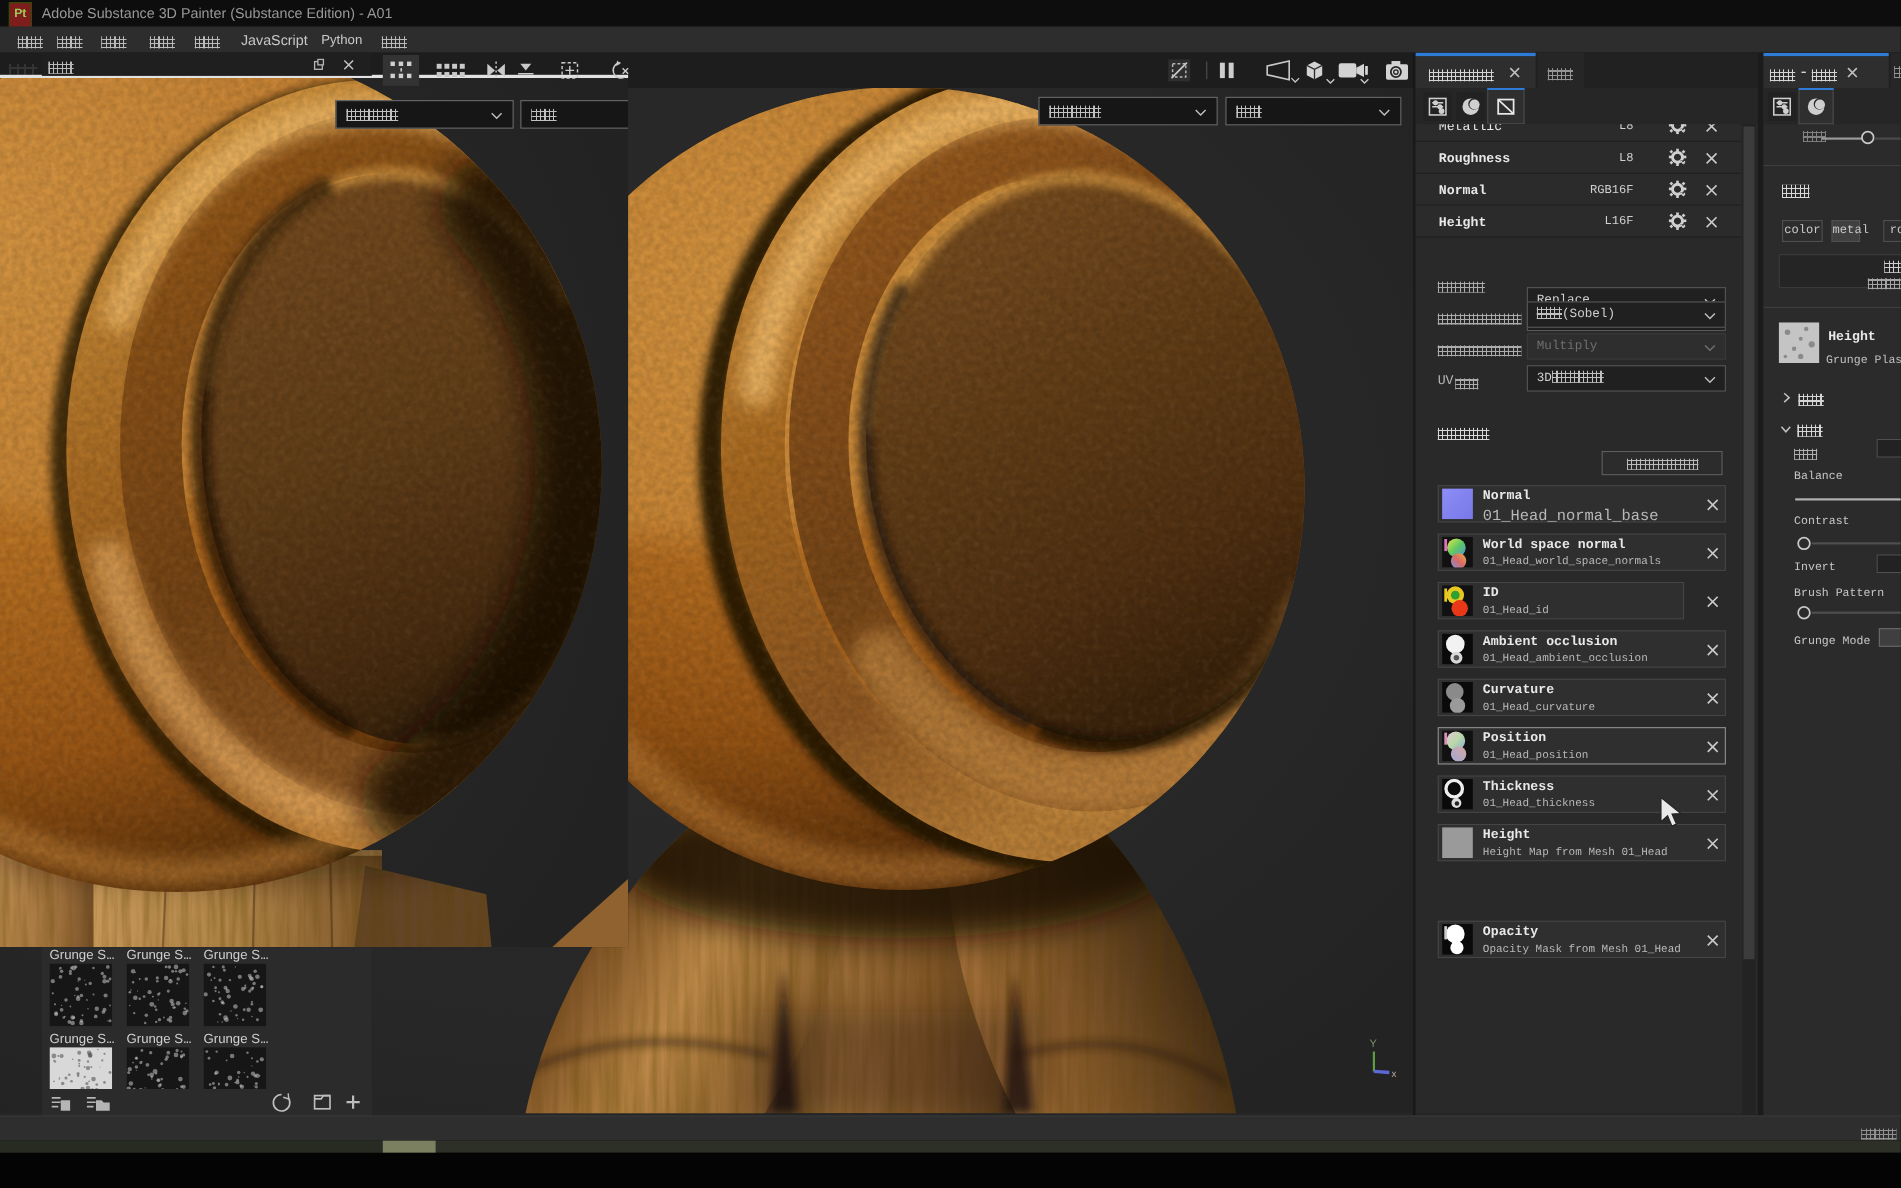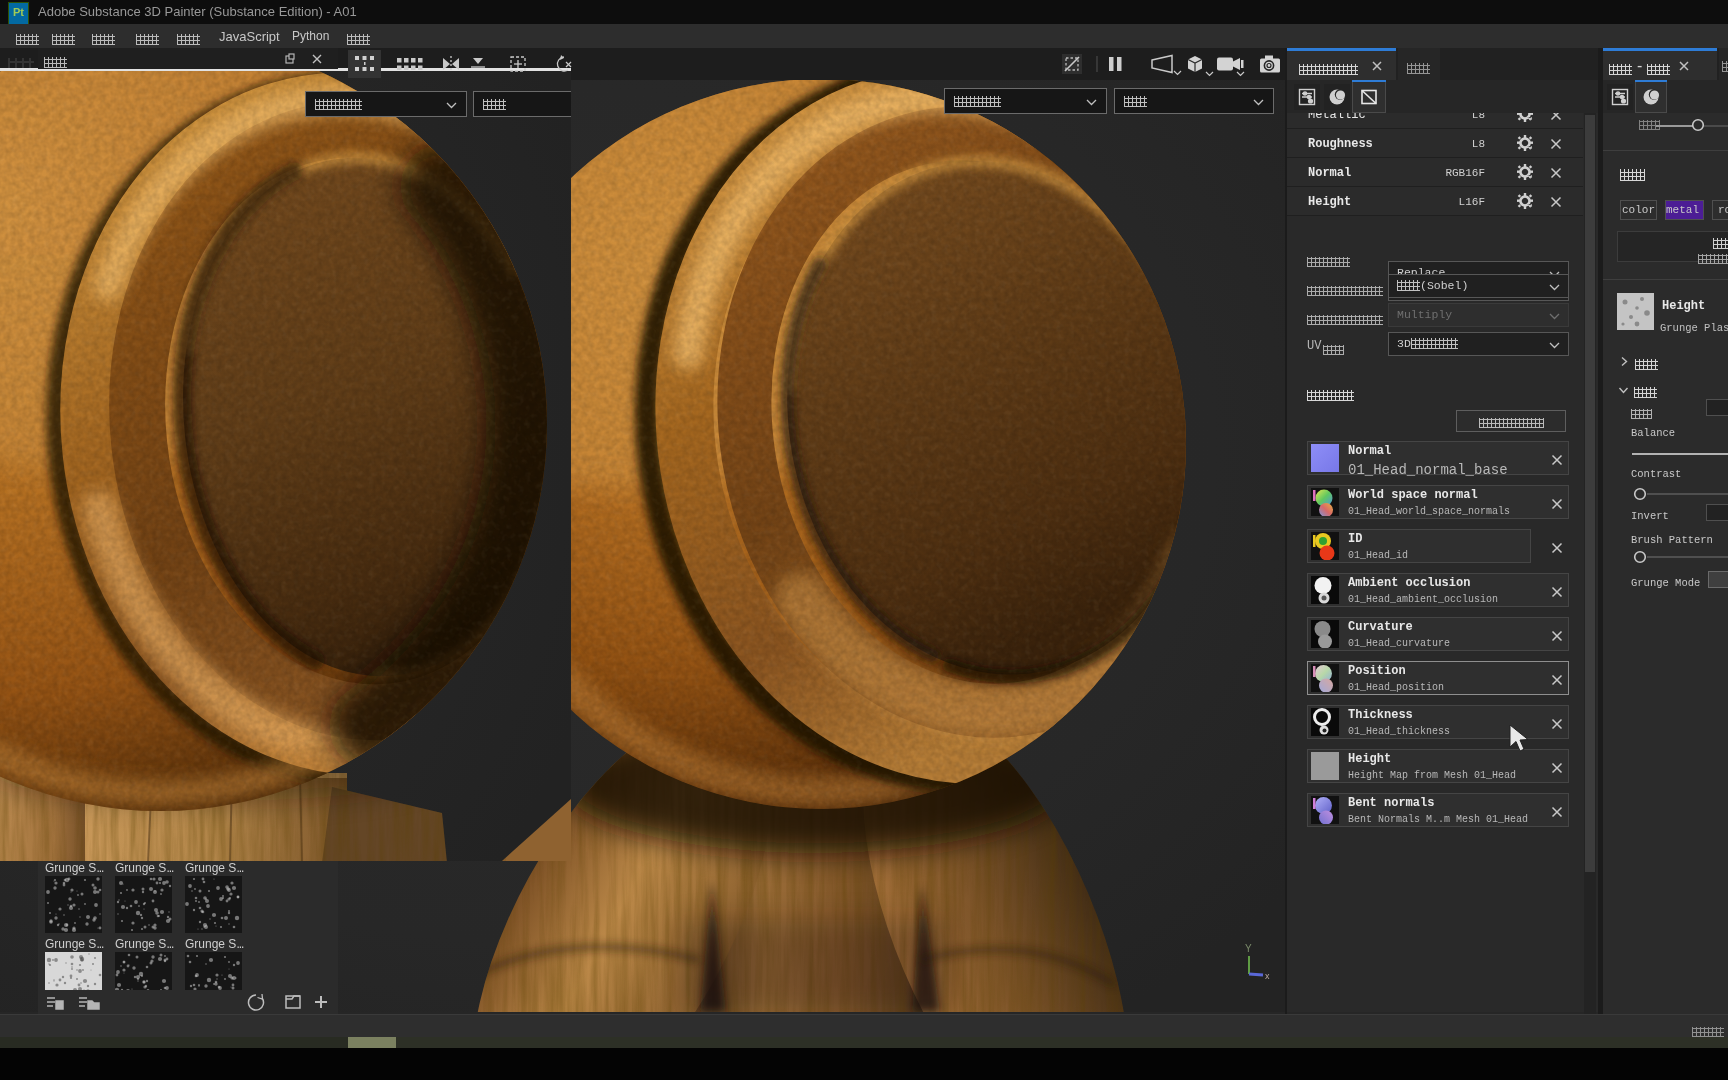--- a/index.html
+++ b/index.html
@@ -12,21 +12,21 @@
 .zhb{opacity:1}
 
 .dd{position:absolute;height:26px;background:#161616;border:1px solid #6b6b6b;
  display:flex;align-items:center;padding:0 9px;color:#cfcfcf;font-size:12px}
 .dd svg{position:absolute;right:9px;top:10px}
 .ibtn{position:absolute;width:26px;height:26px;background:#222;display:flex;align-items:center;justify-content:center}
 </style></head>
 <body>
 
 <div class="abs" style="left:0;top:0;width:1728px;height:24px;background:#0d0d0d">
- <div class="abs" style="left:8px;top:2px;width:21px;height:36px;background:#0369a1;border:1px solid #2d5206;
+ <div class="abs" style="left:8px;top:2px;width:21px;height:36px;background:#7f1d1d;border:1px solid #2d5206;
    color:#9fca57;font-weight:bold;font-size:11px;text-align:center;line-height:18px">Pt</div>
  <div class="abs" style="left:38px;top:4px;font-size:13px;color:#989898">Adobe Substance 3D Painter (Substance Edition) - A01</div>
 </div>
 
 <div class="abs" style="left:0;top:24px;width:1728px;height:24px;background:#2d2d2d">
  <span class="abs" style="left:16px;top:6px;color:#c8c8c8"><i class="zh" style="width:23px;height:11px;"></i></span>
     <span class="abs" style="left:52px;top:6px;color:#c8c8c8"><i class="zh" style="width:23px;height:11px;"></i></span>
     <span class="abs" style="left:92px;top:6px;color:#c8c8c8"><i class="zh" style="width:23px;height:11px;"></i></span>
     <span class="abs" style="left:136px;top:6px;color:#c8c8c8"><i class="zh" style="width:23px;height:11px;"></i></span>
     <span class="abs" style="left:177px;top:6px;color:#c8c8c8"><i class="zh" style="width:23px;height:11px;"></i></span>
@@ -1022,29 +1022,29 @@
             </svg></span>
         </div><div class="abs" style="left:20px;top:636px;width:262px;height:34px;background:#2f2f2f;border:1px solid #454545">
      <span class="abs" style="left:3px;top:2px"><svg width="28" height="28" viewBox="0 0 28 28">
               <rect width="28" height="28" fill="#9a9a9a"></rect>
             </svg></span>
      <span class="abs mono" style="left:40px;top:2px;font-weight:bold;font-size:12px;color:#e8e8e8;white-space:nowrap">Height</span>
      <span class="abs mono" style="left:40px;top:20px;font-size:10px;color:#b8b8b8;white-space:nowrap">Height Map from Mesh 01_Head</span>
      <span class="abs" style="left:243px;top:10px"><svg width="12" height="12" viewBox="0 0 12 12">
               <path d="M1.5 1.5 L10.5 10.5 M10.5 1.5 L1.5 10.5" stroke="#c8c8c8" stroke-width="1.5" fill="none"></path>
             </svg></span>
-        </div><div class="abs" style="left:20px;top:680px;width:262px;height:34px;background:#2f2f2f;border:1px solid #454545">
+        </div><div class="abs" style="left:20px;top:724px;width:262px;height:34px;background:#2f2f2f;border:1px solid #454545">
      <span class="abs" style="left:3px;top:2px"><svg width="28" height="28" viewBox="0 0 28 28">
-              <rect width="28" height="28" fill="#111"></rect>
-              <circle cx="12.5" cy="9.5" r="8.5" fill="url(#gB1)"></circle>
-              <circle cx="15" cy="21.5" r="7" fill="url(#gB2)"></circle>
-              <rect x="2" y="2" width="2.5" height="11" fill="#d080d8"></rect>
-            </svg></span>
-     <span class="abs mono" style="left:40px;top:2px;font-weight:bold;font-size:12px;color:#e8e8e8;white-space:nowrap">Bent normals</span>
-     <span class="abs mono" style="left:40px;top:20px;font-size:10px;color:#b8b8b8;white-space:nowrap">Bent Normals M..m Mesh 01_Head</span>
+              <rect width="28" height="28" fill="#0a0a0a"></rect>
+              <circle cx="12" cy="9" r="8.5" fill="#fff"></circle>
+              <circle cx="13.5" cy="21.5" r="6" fill="#fff"></circle>
+              <rect x="2" y="2" width="2.5" height="12" fill="#ccc"></rect>
+            </svg></span>
+     <span class="abs mono" style="left:40px;top:2px;font-weight:bold;font-size:12px;color:#e8e8e8;white-space:nowrap">Opacity</span>
+     <span class="abs mono" style="left:40px;top:20px;font-size:10px;color:#b8b8b8;white-space:nowrap">Opacity Mask from Mesh 01_Head</span>
      <span class="abs" style="left:243px;top:10px"><svg width="12" height="12" viewBox="0 0 12 12">
               <path d="M1.5 1.5 L10.5 10.5 M10.5 1.5 L1.5 10.5" stroke="#c8c8c8" stroke-width="1.5" fill="none"></path>
             </svg></span>
         </div></div>
       <div class="abs" style="left:297px;top:65px;width:12px;height:901px;background:#232323">
         <div class="abs" style="left:1px;top:2px;width:10px;height:757px;background:#3c3c3c"></div>
       </div>
     </div>
     <div class="abs" style="left:318px;top:0;width:125px;height:966px;background:#2b2b2b;overflow:hidden">
  <div class="abs" style="left:0;top:0;width:125px;height:32px;background:#212121">
@@ -1085,21 +1085,21 @@
  <div class="abs" style="left:0;top:65px;width:125px;height:899px">
   <span class="abs" style="left:36px;top:2px"><i class="zh" style="width:21px;height:10px;color:#8a8a8a;"></i></span>
   <div class="abs" style="left:53px;top:12px;width:41px;height:2px;background:#9a9a9a"></div>
   <span class="abs" style="left:88px;top:5px"><svg width="14" height="14" viewBox="0 0 14 14">
             <circle cx="7" cy="7" r="5.3" fill="#2b2b2b" stroke="#c9c9c9" stroke-width="1.6"></circle>
           </svg></span>
   <div class="abs" style="left:101px;top:12px;width:24px;height:2px;background:#4a4a4a"></div>
   <div class="abs" style="left:0;top:37px;width:125px;height:1px;background:#3e3e3e"></div>
   <span class="abs" style="left:17px;top:52px"><i class="zh zhb" style="width:25px;height:12px;color:#d8d8d8;"></i></span>
   <div class="abs mono" style="left:17px;top:87px;width:37px;height:20px;border:1px solid #4f4f4f;background:#2d2d2d;color:#c8c8c8;font-size:11px;text-align:center;line-height:18px">color</div>
-  <div class="abs mono" style="left:62px;top:87px;width:39px;height:20px;border:1px solid #4f4f4f;background:#4c1d95;color:#c8c8c8;font-size:11px;line-height:18px">metal</div>
+  <div class="abs mono" style="left:62px;top:87px;width:26px;height:20px;border:1px solid #4f4f4f;background:#404040;color:#c8c8c8;font-size:11px;line-height:18px">metal</div>
   <div class="abs mono" style="left:109px;top:87px;width:30px;height:20px;border:1px solid #4f4f4f;background:#2d2d2d;color:#c8c8c8;font-size:11px;line-height:18px;padding-left:5px">ro</div>
   <div class="abs" style="left:14px;top:118px;width:120px;height:31px;border:1px solid #3c3c3c;background:#252525">
     <span class="abs" style="left:95px;top:2px"><i class="zh zhb" style="width:23px;height:11px;color:#d0d0d0;"></i></span>
     <span class="abs" style="left:80px;top:17px"><i class="zh" style="width:32px;height:10px;color:#b0b0b0;"></i></span>
   </div>
   <div class="abs" style="left:0;top:166px;width:125px;height:1px;background:#3e3e3e"></div>
   <svg class="abs" style="left:14px;top:180px" width="37" height="37">
           <rect width="37" height="37" fill="#c4c4c4"></rect>
           <g fill="#8a8a8a">
             <circle cx="8" cy="9" r="2.5"></circle>

